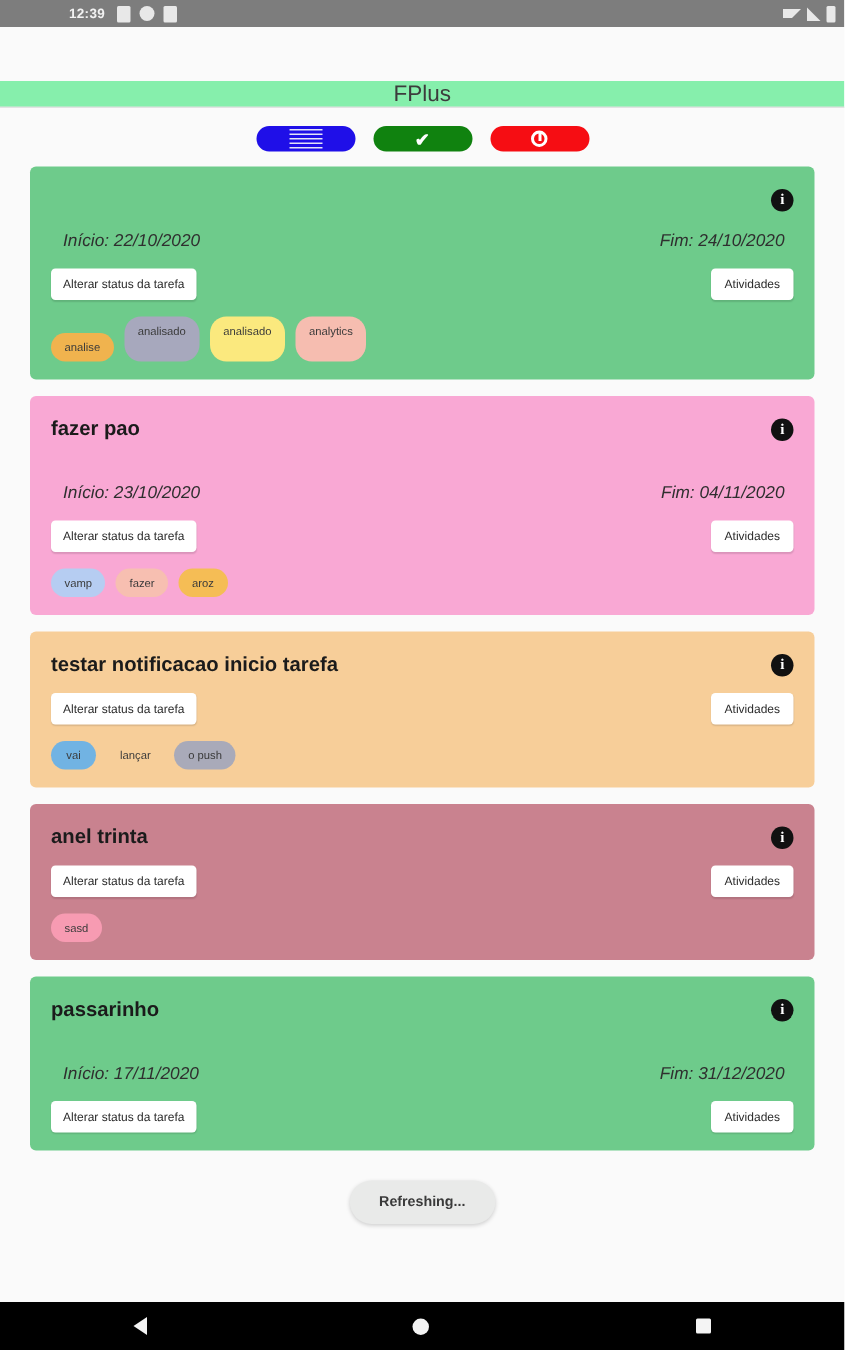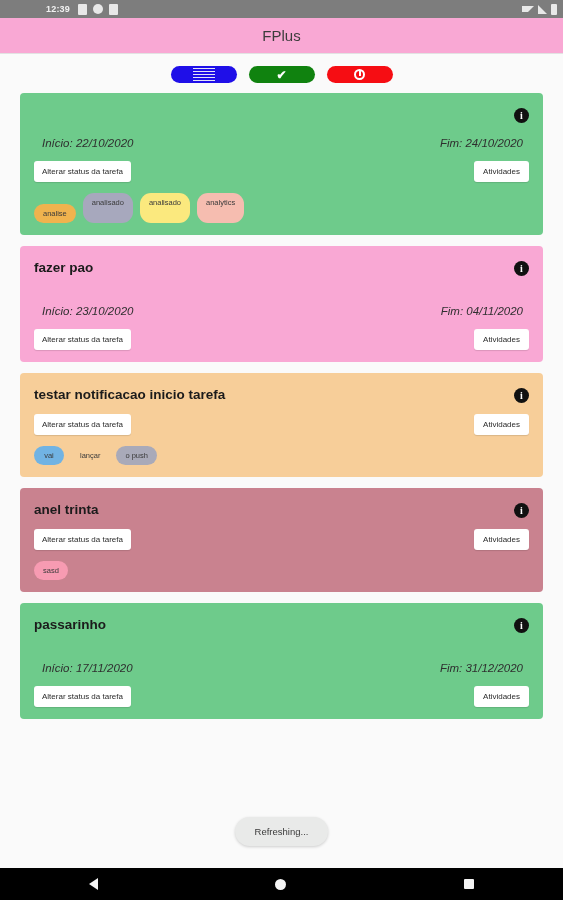--- a/index.html
+++ b/index.html
@@ -22,22 +22,22 @@
   .sb-ic.circle { border-radius:50%; width:10px; height:10px; }
   .sb-ic.batt { width:6px; height:11px; border-radius:1px; }
   .sb-wifi {
     width:0;height:0;border-left:6px solid #e8e8e8;border-right:6px solid transparent;
     border-top:6px solid #e8e8e8;border-bottom:0 solid transparent;
   }
   .sb-sig { width:0;height:0;border-left:9px solid #e8e8e8;border-top:9px solid transparent; }
 
   
   .appbar {
-    height:36px; background:#f9a8d4; display:flex; align-items:center;
-    justify-content:center; border-bottom:1px solid #e2e2e2;
+    height:18px; background:#86efac; display:flex; align-items:center;
+    justify-content:center; border-bottom:1px solid #e2e2e2;margin-top:36px;
   }
   .appbar .title { font-size:15px; color:#3c3c3c; }
 
   
   .actions { display:flex; justify-content:center; gap:12px; padding:12px 0 10px; background:#fafafa; }
   .pill {
     width:66px; height:17px; border-radius:9px; display:flex;
     align-items:center; justify-content:center; border:none; cursor:pointer;
   }
   .pill.blue  { background:#1f0fe8; }
@@ -75,22 +75,22 @@
   .wbtn.small { padding:6px 9px; }
   .tags { display:flex; gap:7px; margin-top:11px; flex-wrap:wrap; }
   .tag {
     border-radius:11px; font-size:7.5px; color:#3a3a3a; padding:5px 9px;
     min-width:30px; text-align:center; cursor:pointer;
   }
 
   
   .toast {
     position:absolute; left:50%; transform:translateX(-50%);
-    top:817px; background:#e9eae9; color:#3a3a3a; font-size:9.5px;
-    padding:9px 20px; border-radius:16px; box-shadow:0 1px 3px rgba(0,0,0,.18);
+    top:787px; background:#e9eae9; color:#3a3a3a; font-size:9.5px;
+    padding:9px 20px; border-radius:16px; box-shadow:0 1px 3px rgba(0,0,0,.18);font-weight:bold;
   }
 
   
   .navbar {
     position:absolute; bottom:0; left:0; width:563px; height:32px;
     background:#000; display:flex; align-items:center; justify-content:space-around;
   }
   .nav-back { width:0;height:0;border-right:9px solid #f4f4f4;border-top:6px solid transparent;border-bottom:6px solid transparent; cursor:pointer; }
   .nav-home { width:11px;height:11px;background:#f4f4f4;border-radius:50%; cursor:pointer; }
   .nav-recent { width:10px;height:10px;background:#f4f4f4;border-radius:1px; cursor:pointer; }
@@ -161,20 +161,25 @@
           <div class="card-title">fazer pao</div>
           <div class="info-badge">i</div>
           <div class="dates">
             <span>Início: 23/10/2020</span>
             <span>Fim: 04/11/2020</span>
           </div>
           <div class="btn-row">
             <button class="wbtn">Alterar status da tarefa</button>
             <button class="wbtn small">Atividades</button>
           </div>
+          <div class="tags">
+            <span class="tag" style="background: rgb(182, 205, 242);">vamp</span>
+            <span class="tag" style="background: rgb(247, 191, 177);">fazer</span>
+            <span class="tag" style="background: rgb(245, 189, 85);">aroz</span>
+          </div>
         </div>
         <div class="card" style="background: rgb(247, 206, 153);">
           <div class="card-title">testar notificacao inicio tarefa</div>
           <div class="info-badge">i</div>
           <div class="btn-row">
             <button class="wbtn">Alterar status da tarefa</button>
             <button class="wbtn small">Atividades</button>
           </div>
           <div class="tags">
             <span class="tag" style="background: rgb(113, 179, 227);">vai</span>

